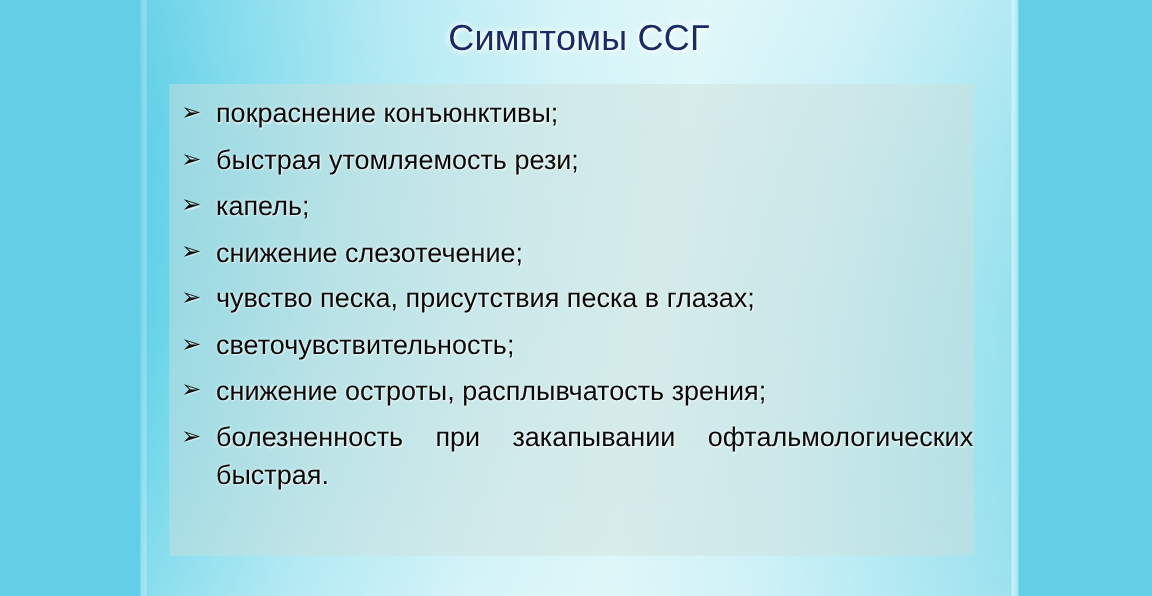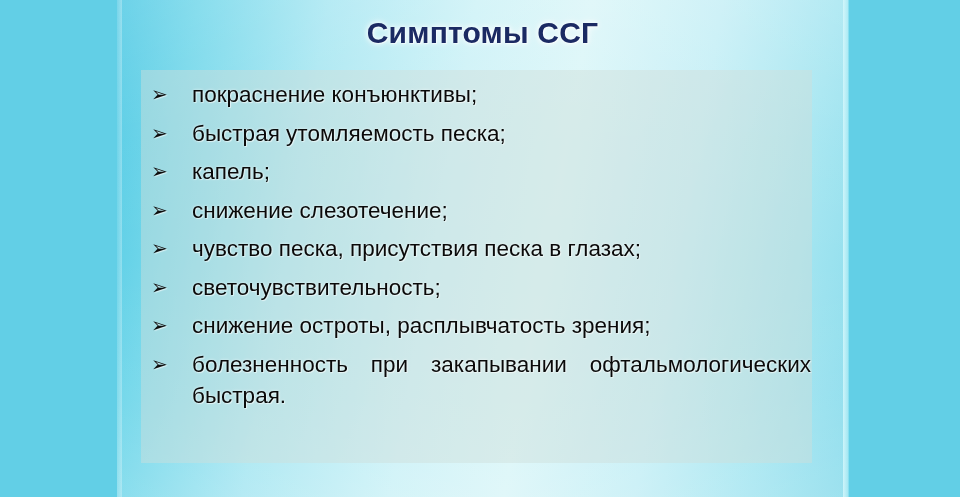--- a/index.html
+++ b/index.html
@@ -67,21 +67,21 @@
   }
 
   
   #slide-title {
     position: absolute;
     left: 117px;
     top: 16px;
     width: 731px;
     text-align: center;
     font-size: 30px;
-    font-weight: bold;
+    font-weight: normal;
     color: #1b2a63;
     letter-spacing: 0.2px;
     text-shadow:
        0 0 5px rgba(255,255,255,0.95),
        0 0 9px rgba(255,255,255,0.80),
        1px 1px 0 rgba(255,255,255,0.55);
     white-space: nowrap;
   }
 
   
@@ -124,21 +124,20 @@
     color: #0d0d0d;
     text-shadow: 1px 1px 1px rgba(255,255,255,0.6);
   }
   .symptom-item.justify .text {
     display: block;
     text-align: justify;
     text-align-last: left;
   }
   .symptom-item .text {
     display: block;
-    margin-left: 12px;
   }
 </style>
 </head>
 <body>
 
 <div id="slide">
 
   <div id="content-area">
     <div id="content-sheen"></div>
   </div>
@@ -150,21 +149,21 @@
 
   <div id="symptom-panel"></div>
 
   <ul id="symptom-list">
     <li class="symptom-item">
       <span class="bullet">➢</span>
       <span class="text">покраснение конъюнктивы;</span>
     </li>
     <li class="symptom-item">
       <span class="bullet">➢</span>
-      <span class="text">быстрая утомляемость песка;</span>
+      <span class="text">быстрая утомляемость рези;</span>
     </li>
     <li class="symptom-item">
       <span class="bullet">➢</span>
       <span class="text">капель;</span>
     </li>
     <li class="symptom-item">
       <span class="bullet">➢</span>
       <span class="text">снижение слезотечение;</span>
     </li>
     <li class="symptom-item">

